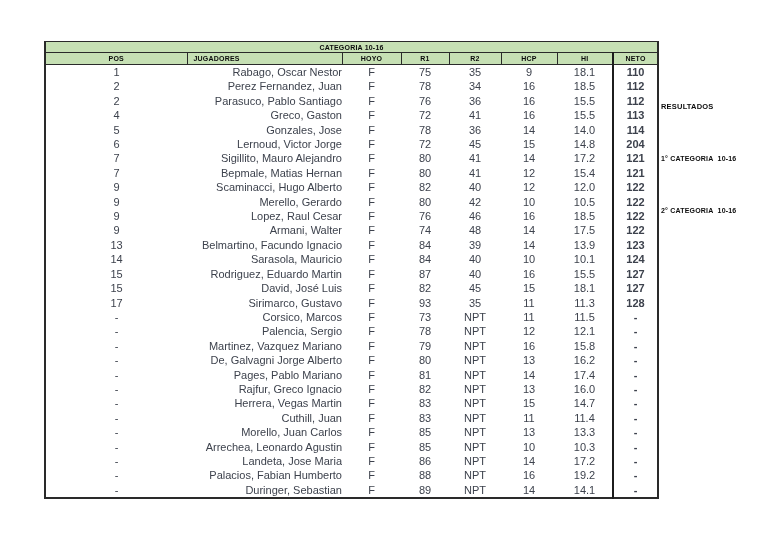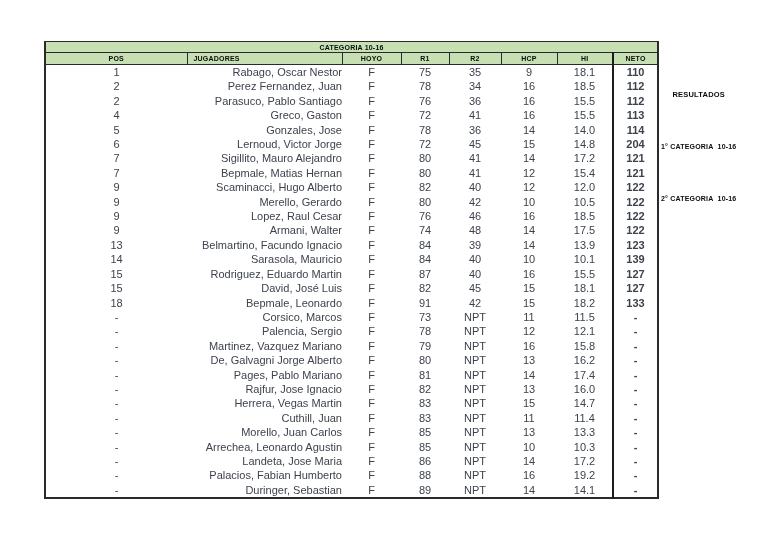--- a/index.html
+++ b/index.html
@@ -81,23 +81,22 @@
     padding-left: 7px;
   }
   tbody td.c7 {
     border-left: 2px solid #1c1c1c;
     font-weight: bold;
   }
 
   .results-panel {
     position: absolute;
     left: 661px;
-    top: 51px;
+    top: 63px;
     white-space: pre;
-    text-align: center;
   }
   .results-title {
     font-size: 7.5px;
     font-weight: bold;
     color: #0b0b0b;
     line-height: 16px;
     letter-spacing: 0.2px;
   }
   .results-item {
     font-size: 7px;
@@ -271,21 +270,21 @@
             <td class="c7">123</td>
           </tr>
           <tr>
             <td class="c0">14</td>
             <td class="c1">Sarasola, Mauricio</td>
             <td class="c2">F</td>
             <td class="c3">84</td>
             <td class="c4">40</td>
             <td class="c5">10</td>
             <td class="c6">10.1</td>
-            <td class="c7">139</td>
+            <td class="c7">124</td>
           </tr>
           <tr>
             <td class="c0">15</td>
             <td class="c1">Rodriguez, Eduardo Martin</td>
             <td class="c2">F</td>
             <td class="c3">87</td>
             <td class="c4">40</td>
             <td class="c5">16</td>
             <td class="c6">15.5</td>
             <td class="c7">127</td>
@@ -294,28 +293,28 @@
             <td class="c0">15</td>
             <td class="c1">David, José Luis</td>
             <td class="c2">F</td>
             <td class="c3">82</td>
             <td class="c4">45</td>
             <td class="c5">15</td>
             <td class="c6">18.1</td>
             <td class="c7">127</td>
           </tr>
           <tr>
-            <td class="c0">18</td>
-            <td class="c1">Bepmale, Leonardo</td>
-            <td class="c2">F</td>
-            <td class="c3">91</td>
-            <td class="c4">42</td>
-            <td class="c5">15</td>
-            <td class="c6">18.2</td>
-            <td class="c7">133</td>
+            <td class="c0">17</td>
+            <td class="c1">Sirimarco, Gustavo</td>
+            <td class="c2">F</td>
+            <td class="c3">93</td>
+            <td class="c4">35</td>
+            <td class="c5">11</td>
+            <td class="c6">11.3</td>
+            <td class="c7">128</td>
           </tr>
           <tr>
             <td class="c0">-</td>
             <td class="c1">Corsico, Marcos</td>
             <td class="c2">F</td>
             <td class="c3">73</td>
             <td class="c4">NPT</td>
             <td class="c5">11</td>
             <td class="c6">11.5</td>
             <td class="c7">-</td>
@@ -355,21 +354,21 @@
             <td class="c1">Pages, Pablo Mariano</td>
             <td class="c2">F</td>
             <td class="c3">81</td>
             <td class="c4">NPT</td>
             <td class="c5">14</td>
             <td class="c6">17.4</td>
             <td class="c7">-</td>
           </tr>
           <tr>
             <td class="c0">-</td>
-            <td class="c1">Rajfur, Jose Ignacio</td>
+            <td class="c1">Rajfur, Greco Ignacio</td>
             <td class="c2">F</td>
             <td class="c3">82</td>
             <td class="c4">NPT</td>
             <td class="c5">13</td>
             <td class="c6">16.0</td>
             <td class="c7">-</td>
           </tr>
           <tr>
             <td class="c0">-</td>
             <td class="c1">Herrera, Vegas Martin</td>

